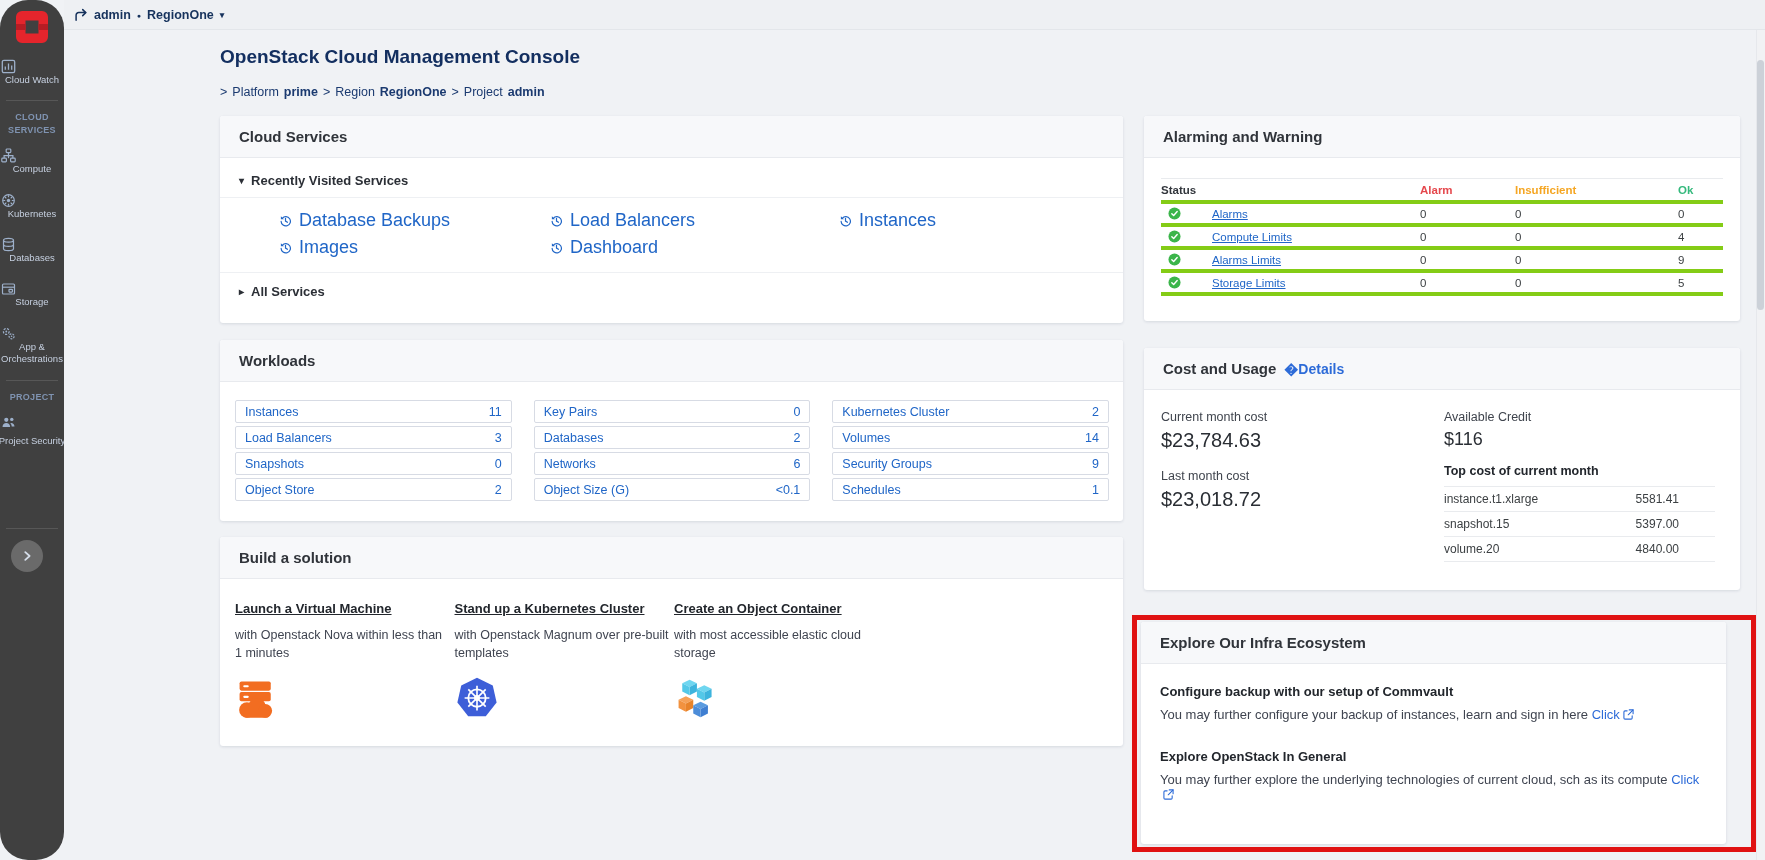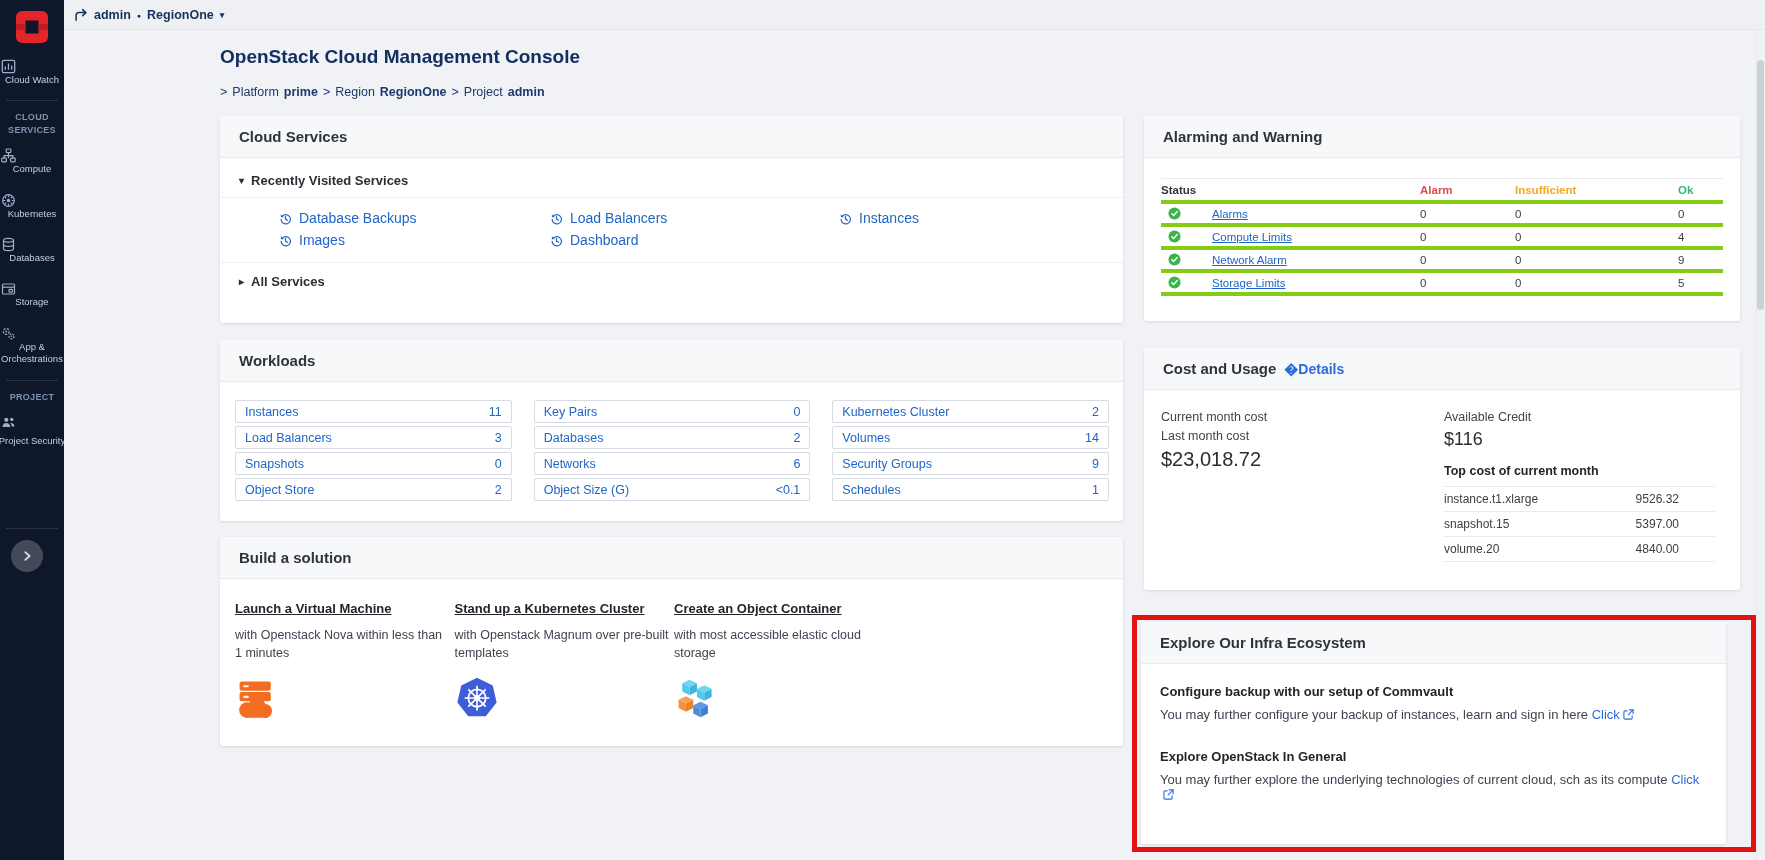--- a/index.html
+++ b/index.html
@@ -1,21 +1,21 @@
 <!DOCTYPE html>
 <html><head>
 <meta charset="utf-8">
 <style>
   * { margin:0; padding:0; box-sizing:border-box; }
   html,body { width:1765px; height:860px; overflow:hidden; }
   body { font-family:"Liberation Sans", sans-serif; background:#f0f2f5; position:relative; color:#303338; }
   svg { display:block; }
 
   
-  .sidebar { position:absolute; left:0; top:0; width:64px; height:860px; background:#0f172a; z-index:10; overflow:hidden; }
+  .sidebar { position:absolute; left:0; top:0; width:64px; height:860px; background:#404040; z-index:10; overflow:hidden;border-radius:28px; }
   .logo { width:38px; height:38px; margin:8px auto 4px; }
   .nav-item { text-align:center; padding:9px 1px 8px; cursor:pointer; }
   .nav-item .ic { width:15px; height:15px; margin:0 auto 5px; }
   .nav-label { display:block; font-size:9.5px; line-height:1.3; color:#c6d0e0; }
   .nav-label.nowrap { white-space:nowrap; display:inline-block; position:relative; left:50%; transform:translateX(-50%); }
   .nav-sep { border-top:1px solid rgba(255,255,255,.12); margin:6px 6px 0; }
   .nav-section { text-align:center; font-size:9px; font-weight:bold; letter-spacing:.3px; color:#7f93b1; padding:10px 3px 2px; line-height:1.45; }
   .expand-btn { position:absolute; left:11px; top:540px; width:32px; height:32px; border:none; border-radius:50%;
     background:rgba(255,255,255,.22); cursor:pointer; display:flex; align-items:center; justify-content:center; }
   .side-bottom-sep { position:absolute; left:6px; right:6px; top:528px; border-top:1px solid rgba(255,255,255,.12); }
@@ -38,21 +38,21 @@
 
   
   .card { position:absolute; background:#fff; border-radius:3px; box-shadow:0 1px 3px rgba(25,40,70,.12); }
   .card-header { height:42px; display:flex; align-items:center; gap:8px; padding:0 19px; background:#f7f8fa;
     border-bottom:1px solid #e8eaee; border-radius:3px 3px 0 0; font-size:15px; font-weight:bold; color:#30343a; }
 
   .card-cloud { left:220px; top:116px; width:903px; height:207px; }
   .cs-toggle { display:flex; align-items:center; gap:7px; padding:15px 19px 9px; font-size:13px; font-weight:bold; color:#2b2f36; border-bottom:1px solid #eef0f3; cursor:pointer; }
   .cs-caret { font-size:10px; color:#2b2f36; }
   .cs-links { display:grid; grid-template-columns:271px 289px auto; row-gap:6px; padding:12px 0 14px 59px; }
-  .cs-link { display:flex; align-items:center; gap:7px; font-size:14px; color:#2066c7; text-decoration:none; cursor:pointer; }
+  .cs-link { display:flex; align-items:center; gap:7px; font-size:18px; color:#2066c7; text-decoration:none; cursor:pointer; }
   .cs-all { border-top:1px solid #eef0f3; padding:11px 19px; display:flex; align-items:center; gap:7px; font-size:13px; font-weight:bold; color:#2b2f36; cursor:pointer; }
 
   .card-workloads { left:220px; top:340px; width:903px; height:181px; }
   .wl-grid { display:grid; grid-template-columns:repeat(3,1fr); grid-template-rows:repeat(4,23px); grid-auto-flow:column;
     gap:3px 22px; padding:18px 14px 0 15px; }
   .wl-item { border:1px solid #d7dbe4; border-radius:2px; display:flex; justify-content:space-between; align-items:center; padding:0 9px; cursor:pointer; background:#fff; }
   .wl-label, .wl-value { font-size:12.5px; color:#2066c7; text-decoration:none; }
 
   .card-build { left:220px; top:537px; width:903px; height:209px; }
   .build-grid { display:grid; grid-template-columns:repeat(4,1fr); gap:5px; padding:20px 15px 0; }
@@ -469,21 +469,21 @@
     </div>
 
     <div class="al-row">
       <span class="al-name-cell">
         <span>
           <svg width="13" height="13" viewBox="0 0 14 14">
               <circle cx="7" cy="7" r="6.5" fill="#3bb54a"></circle>
               <path d="M4.1 7.2l2 2 3.8-4.3" stroke="#fff" stroke-width="1.5" fill="none" stroke-linecap="round" stroke-linejoin="round"></path>
             </svg>
         </span>
-        <a class="al-name">Network Alarm</a>
+        <a class="al-name">Alarms Limits</a>
       </span>
       <span class="al-val">0</span>
       <span class="al-val">0</span>
       <span class="al-val al-col-ok" style="color:#3c4043;">9</span>
     </div>
 
     <div class="al-row">
       <span class="al-name-cell">
         <span>
           <svg width="13" height="13" viewBox="0 0 14 14">
@@ -501,31 +501,32 @@
 </section>
 
 <section class="card card-cost">
   <div class="card-header">
     <span>Cost and Usage</span>
     <a class="cost-details">�Details</a>
   </div>
   <div class="cost-body">
     <div class="cost-left">
       <div class="cost-label">Current month cost</div>
+      <div class="cost-big">$23,784.63</div>
       <div class="cost-label">Last month cost</div>
       <div class="cost-big">$23,018.72</div>
     </div>
     <div class="cost-right">
       <div class="cost-label">Available Credit</div>
       <div class="cost-credit">$116</div>
       <div class="cost-top-label">Top cost of current month</div>
       <div class="cost-rows">
         <div class="cost-row">
           <span>instance.t1.xlarge</span>
-          <span class="v">9526.32</span>
+          <span class="v">5581.41</span>
         </div>
         <div class="cost-row">
           <span>snapshot.15</span>
           <span class="v">5397.00</span>
         </div>
         <div class="cost-row">
           <span>volume.20</span>
           <span class="v">4840.00</span>
         </div>
       </div>

